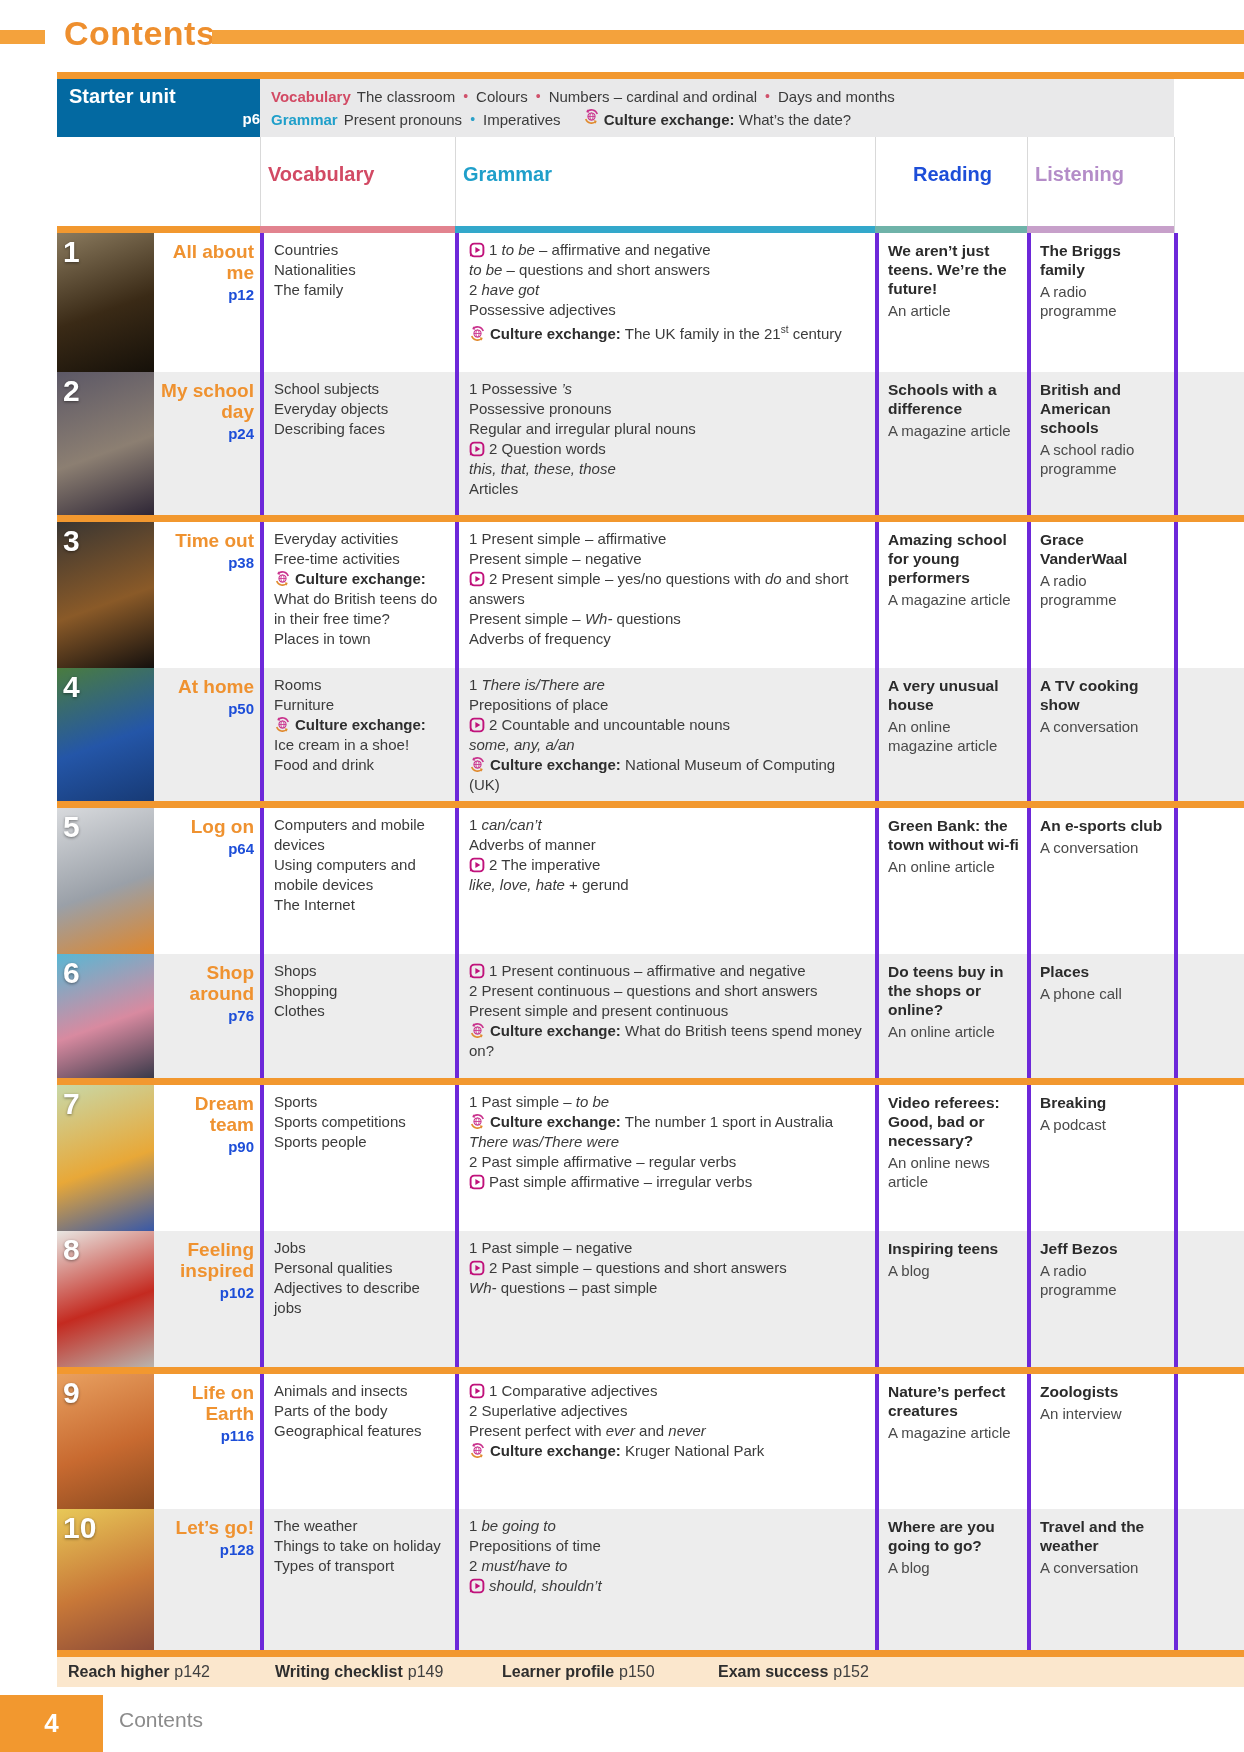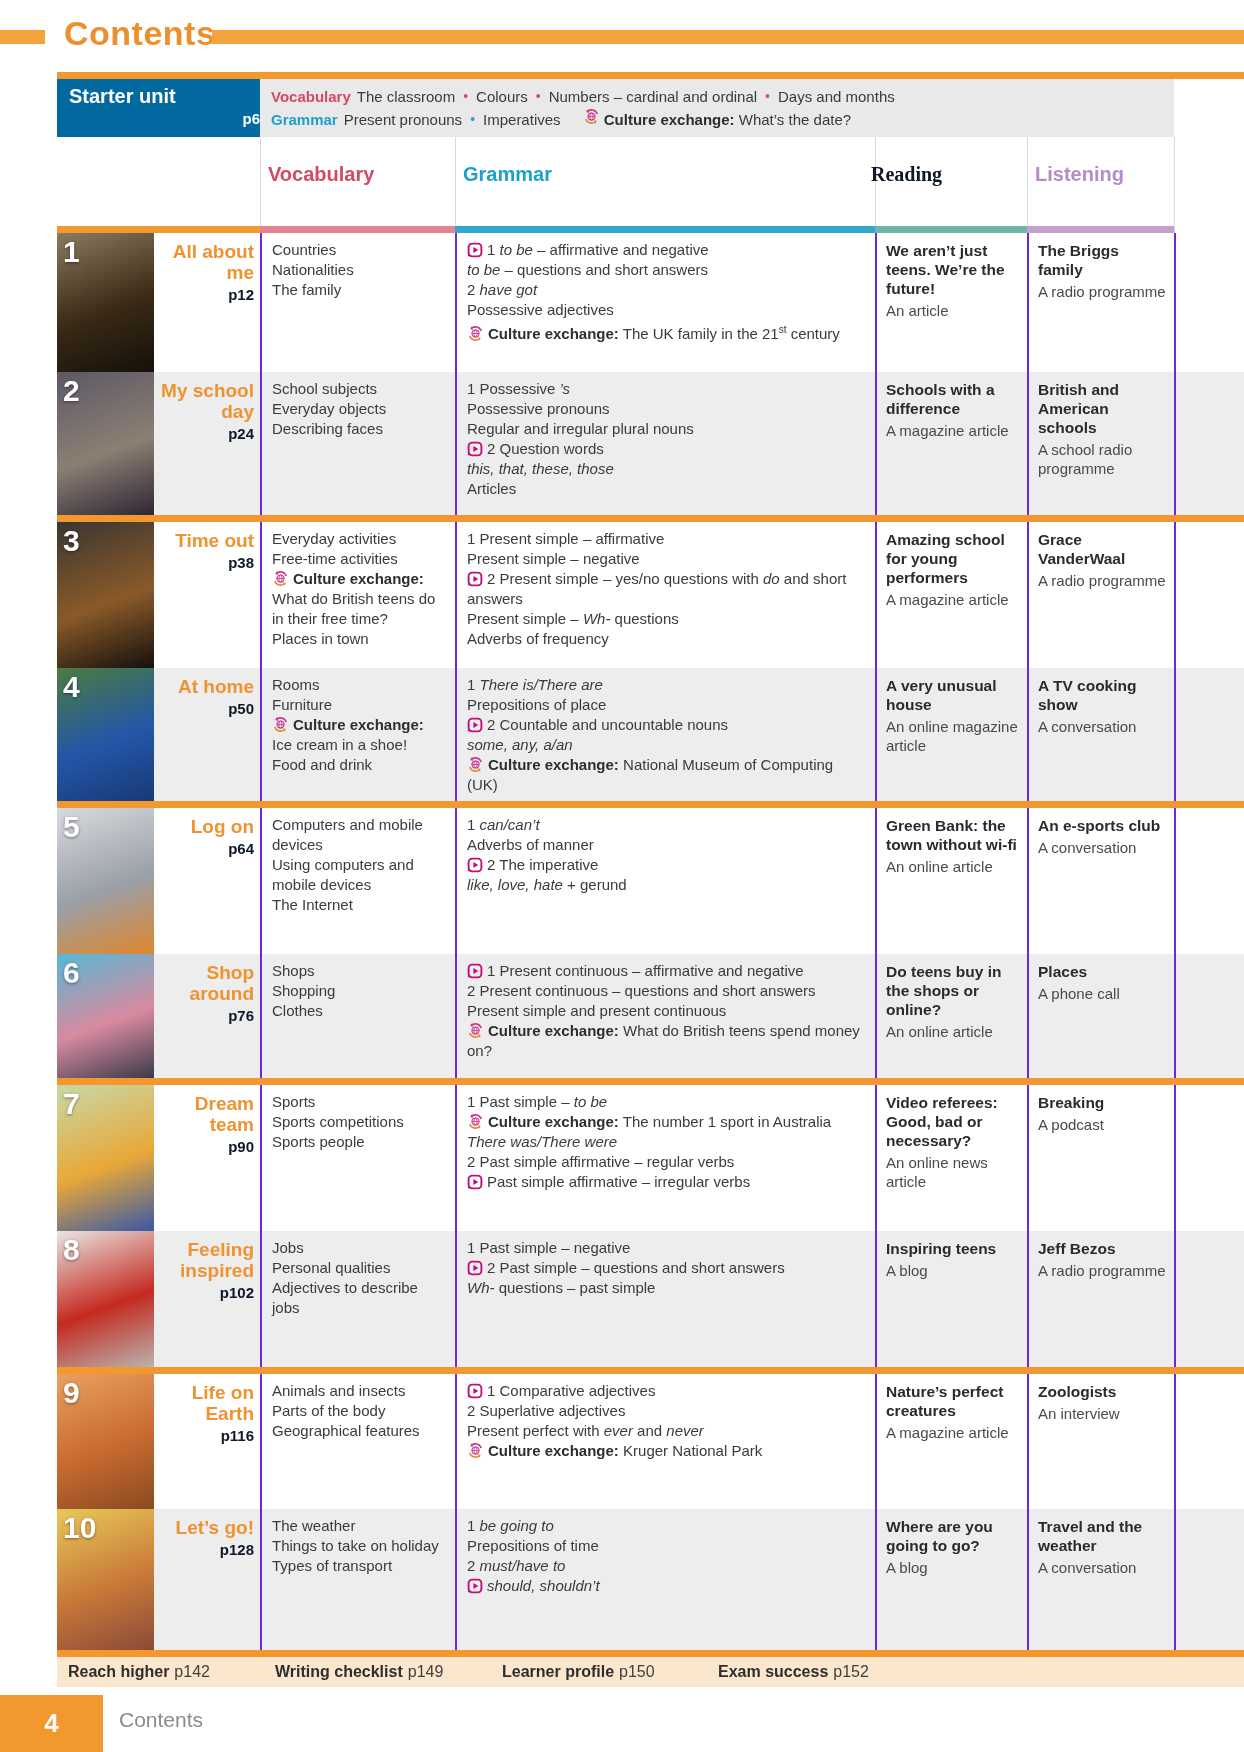--- a/index.html
+++ b/index.html
@@ -25,41 +25,41 @@
   .dot{font-size:14px;margin:0 8px;position:relative;top:-1px;}
   .dot.pink{color:#d0516b;}
   .dot.blue{color:#2aa0c8;}
   .culture-inline{margin-left:22px;}
   .cx-label{font-weight:bold;color:#2e2e2e;}
   
   .col-headers{position:absolute;left:57px;right:0;top:137px;height:96px;}
   .col-h{position:absolute;top:26px;font-size:20px;font-weight:bold;}
   .col-h.vocab{left:211px;color:#d24a64;}
   .col-h.gram{left:406px;color:#1f9fca;}
-  .col-h.read{left:814px;color:#0f172a;font-family:Liberation Serif, serif;}
+  .col-h.read{left:856px;color:#1d4ed8;}
   .col-h.listen{left:978px;color:#b48cc8;}
   .hdiv{position:absolute;top:0;bottom:0;width:1px;background:#d9d9d9;}
   .cbar{position:absolute;bottom:0;height:7px;}
   .cbar.orange{left:0;width:203px;background:#f2982f;}
   .cbar.pink{left:203px;width:195px;background:#e2838f;}
   .cbar.blue{left:398px;width:420px;background:#33a8cb;}
   .cbar.teal{left:818px;width:152px;background:#6fb3a9;}
   .cbar.purple{left:970px;width:147px;background:#c7a0ca;}
   
   .units{position:absolute;left:57px;right:0;top:233px;}
   .unit-row{display:grid;grid-template-columns:97px 106px 195px 420px 152px 147px 1fr;background:#ffffff;}
   .unit-row.alt{background:#ededed;}
   .pair-bar{height:7px;background:#f2982f;}
   .cell{box-sizing:border-box;}
-  .cell.bordered{border-left:2px solid #6d28d9;}
+  .cell.bordered{border-left:4px solid #6d28d9;}
   .thumb{position:relative;}
   .unit-num{position:absolute;left:6px;top:2px;color:#ffffff;font-size:30px;font-weight:bold;text-shadow:0 1px 3px rgba(0,0,0,.45);}
   .title-cell{padding:8px 6px 0 0;text-align:right;}
   .unit-title{font-size:19px;font-weight:bold;color:#ef9230;line-height:21px;}
-  .unit-page{font-size:15px;font-weight:bold;color:#0f172a;margin-top:3px;}
+  .unit-page{font-size:15px;font-weight:bold;color:#1d4ed8;margin-top:3px;}
   .lines-cell{padding:7px 8px 6px 10px;font-size:15px;line-height:20px;color:#3b3b3b;}
   .line{margin:0;}
   .line .icn{display:inline-block;vertical-align:-3px;margin-right:4px;}
   .line i{font-style:italic;}
   .line b{font-weight:bold;color:#2e2e2e;}
   sup{font-size:10px;}
   .rl-cell{padding:8px 8px 0 9px;}
   .rl-title{font-size:15.5px;font-weight:bold;color:#2b2b2b;line-height:19px;}
   .rl-type{font-size:15px;color:#4a4a4a;line-height:19px;margin-top:3px;}
   

